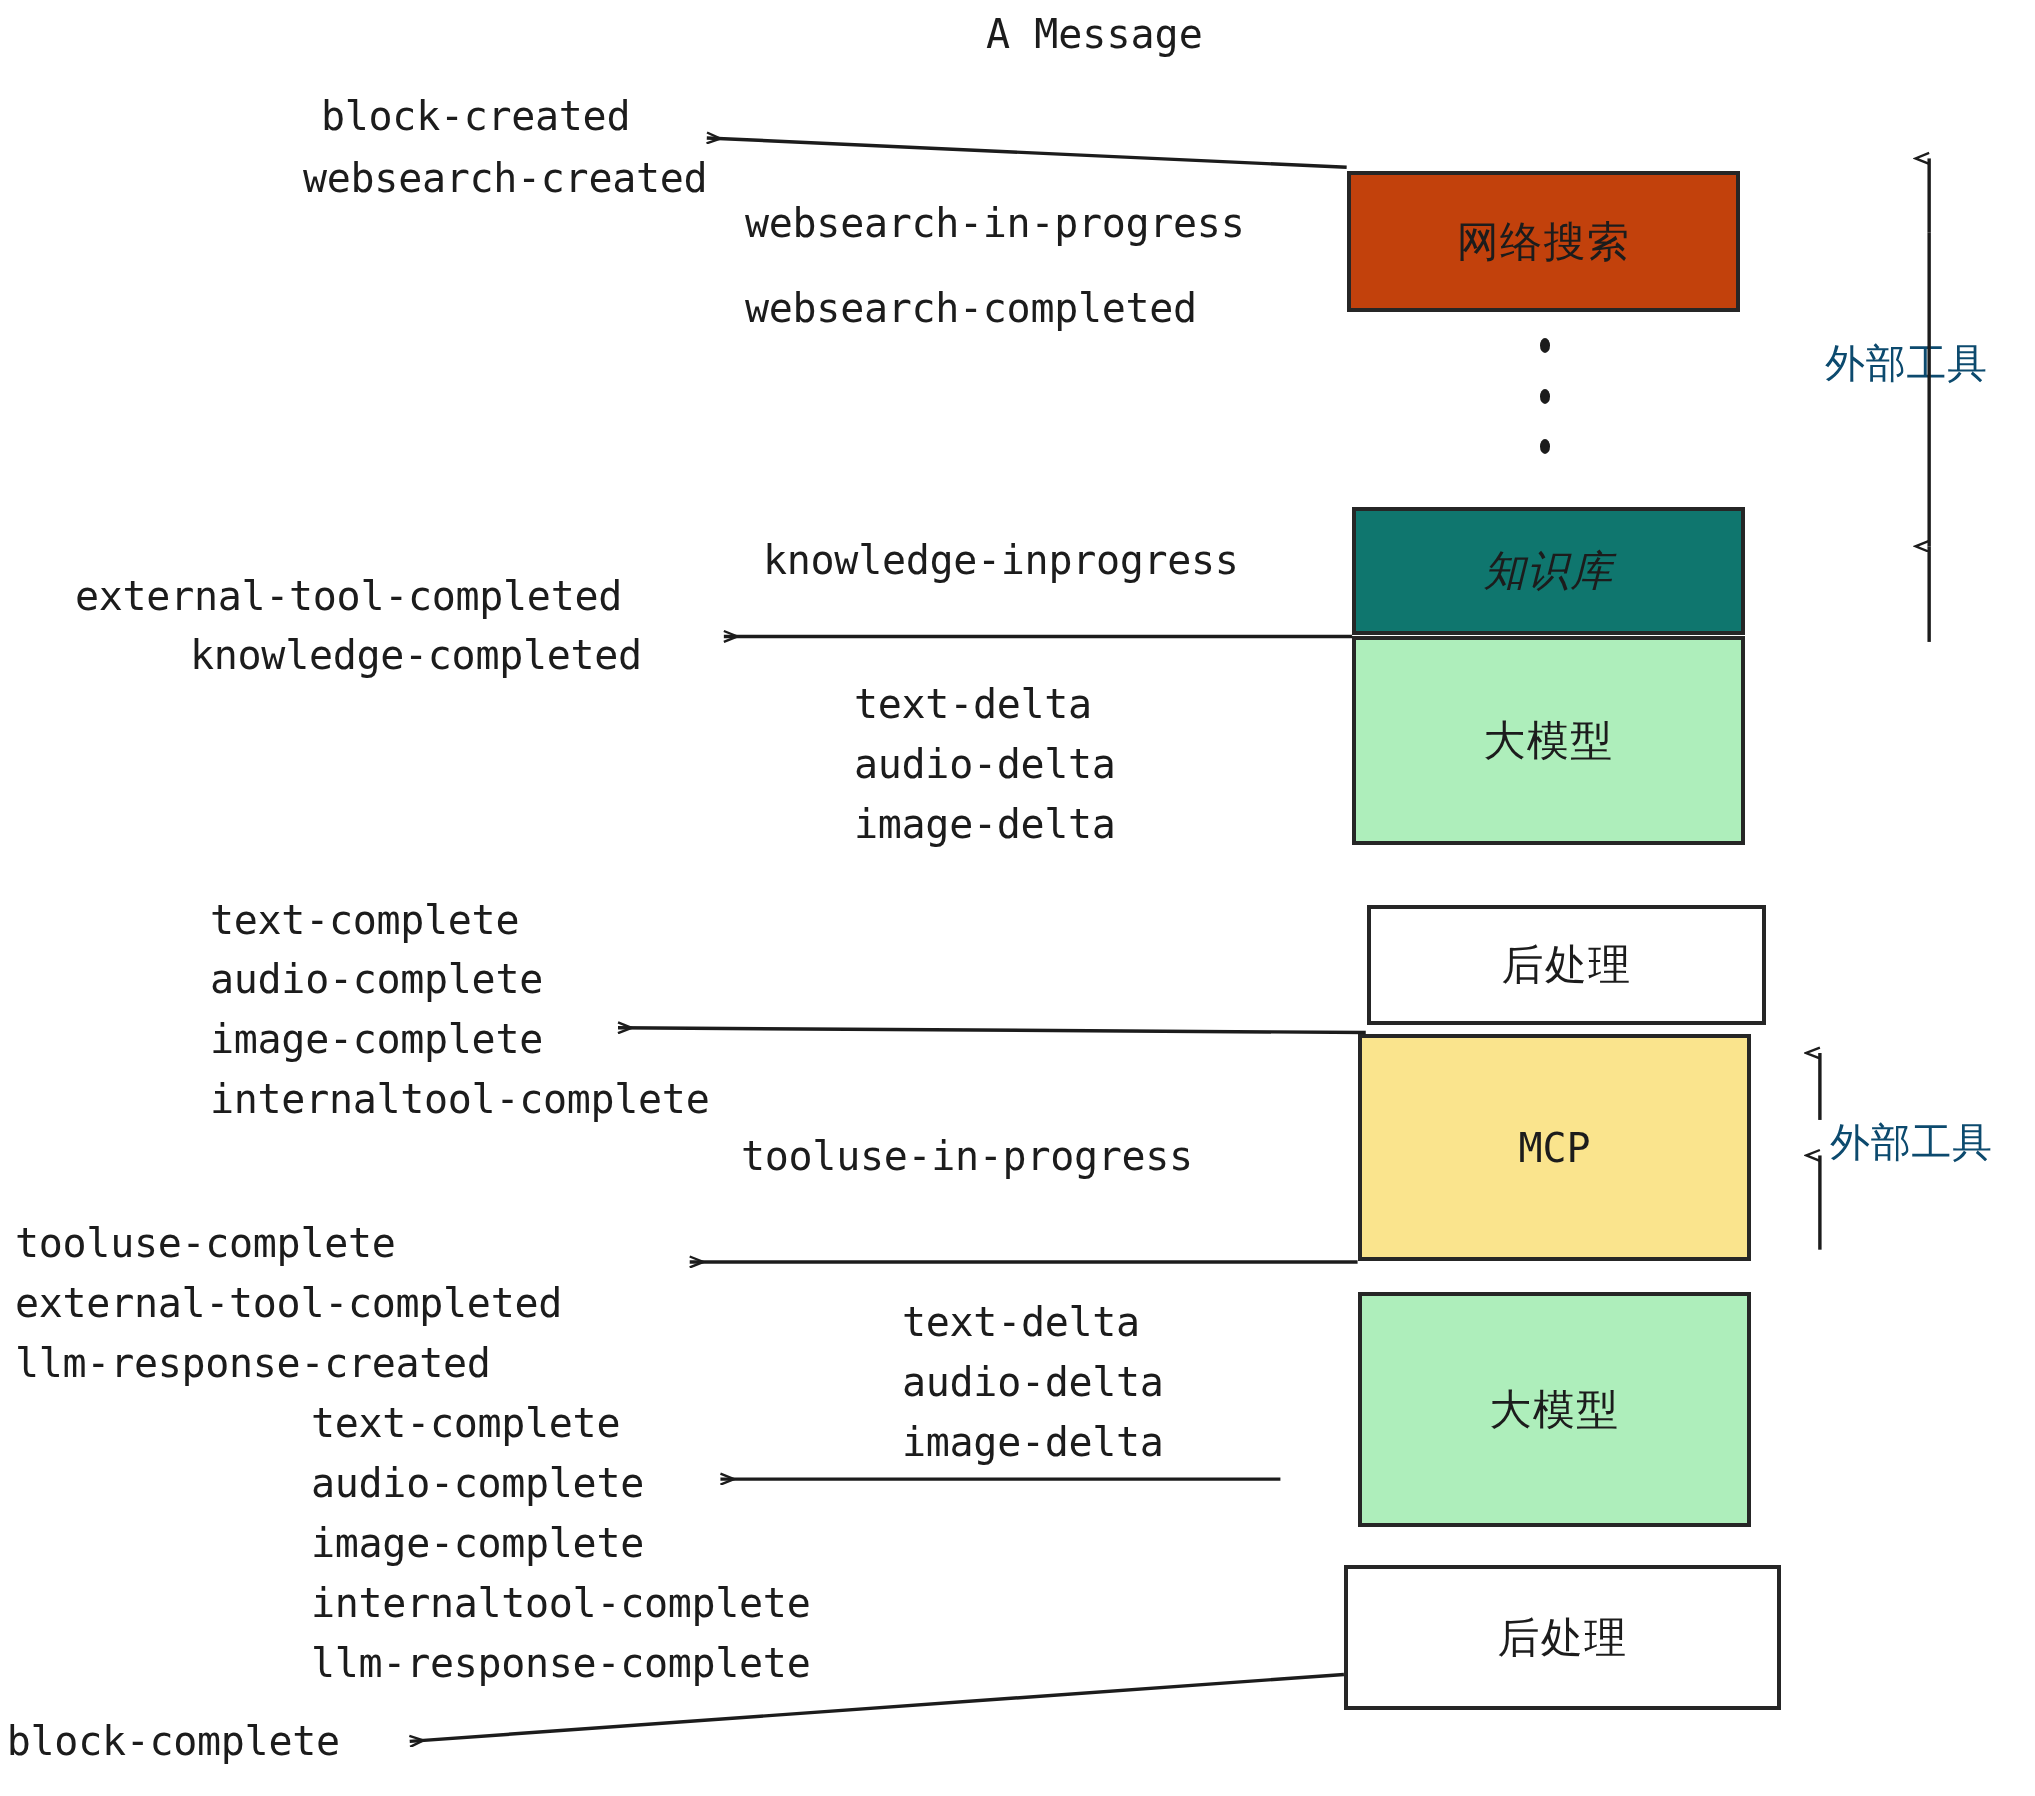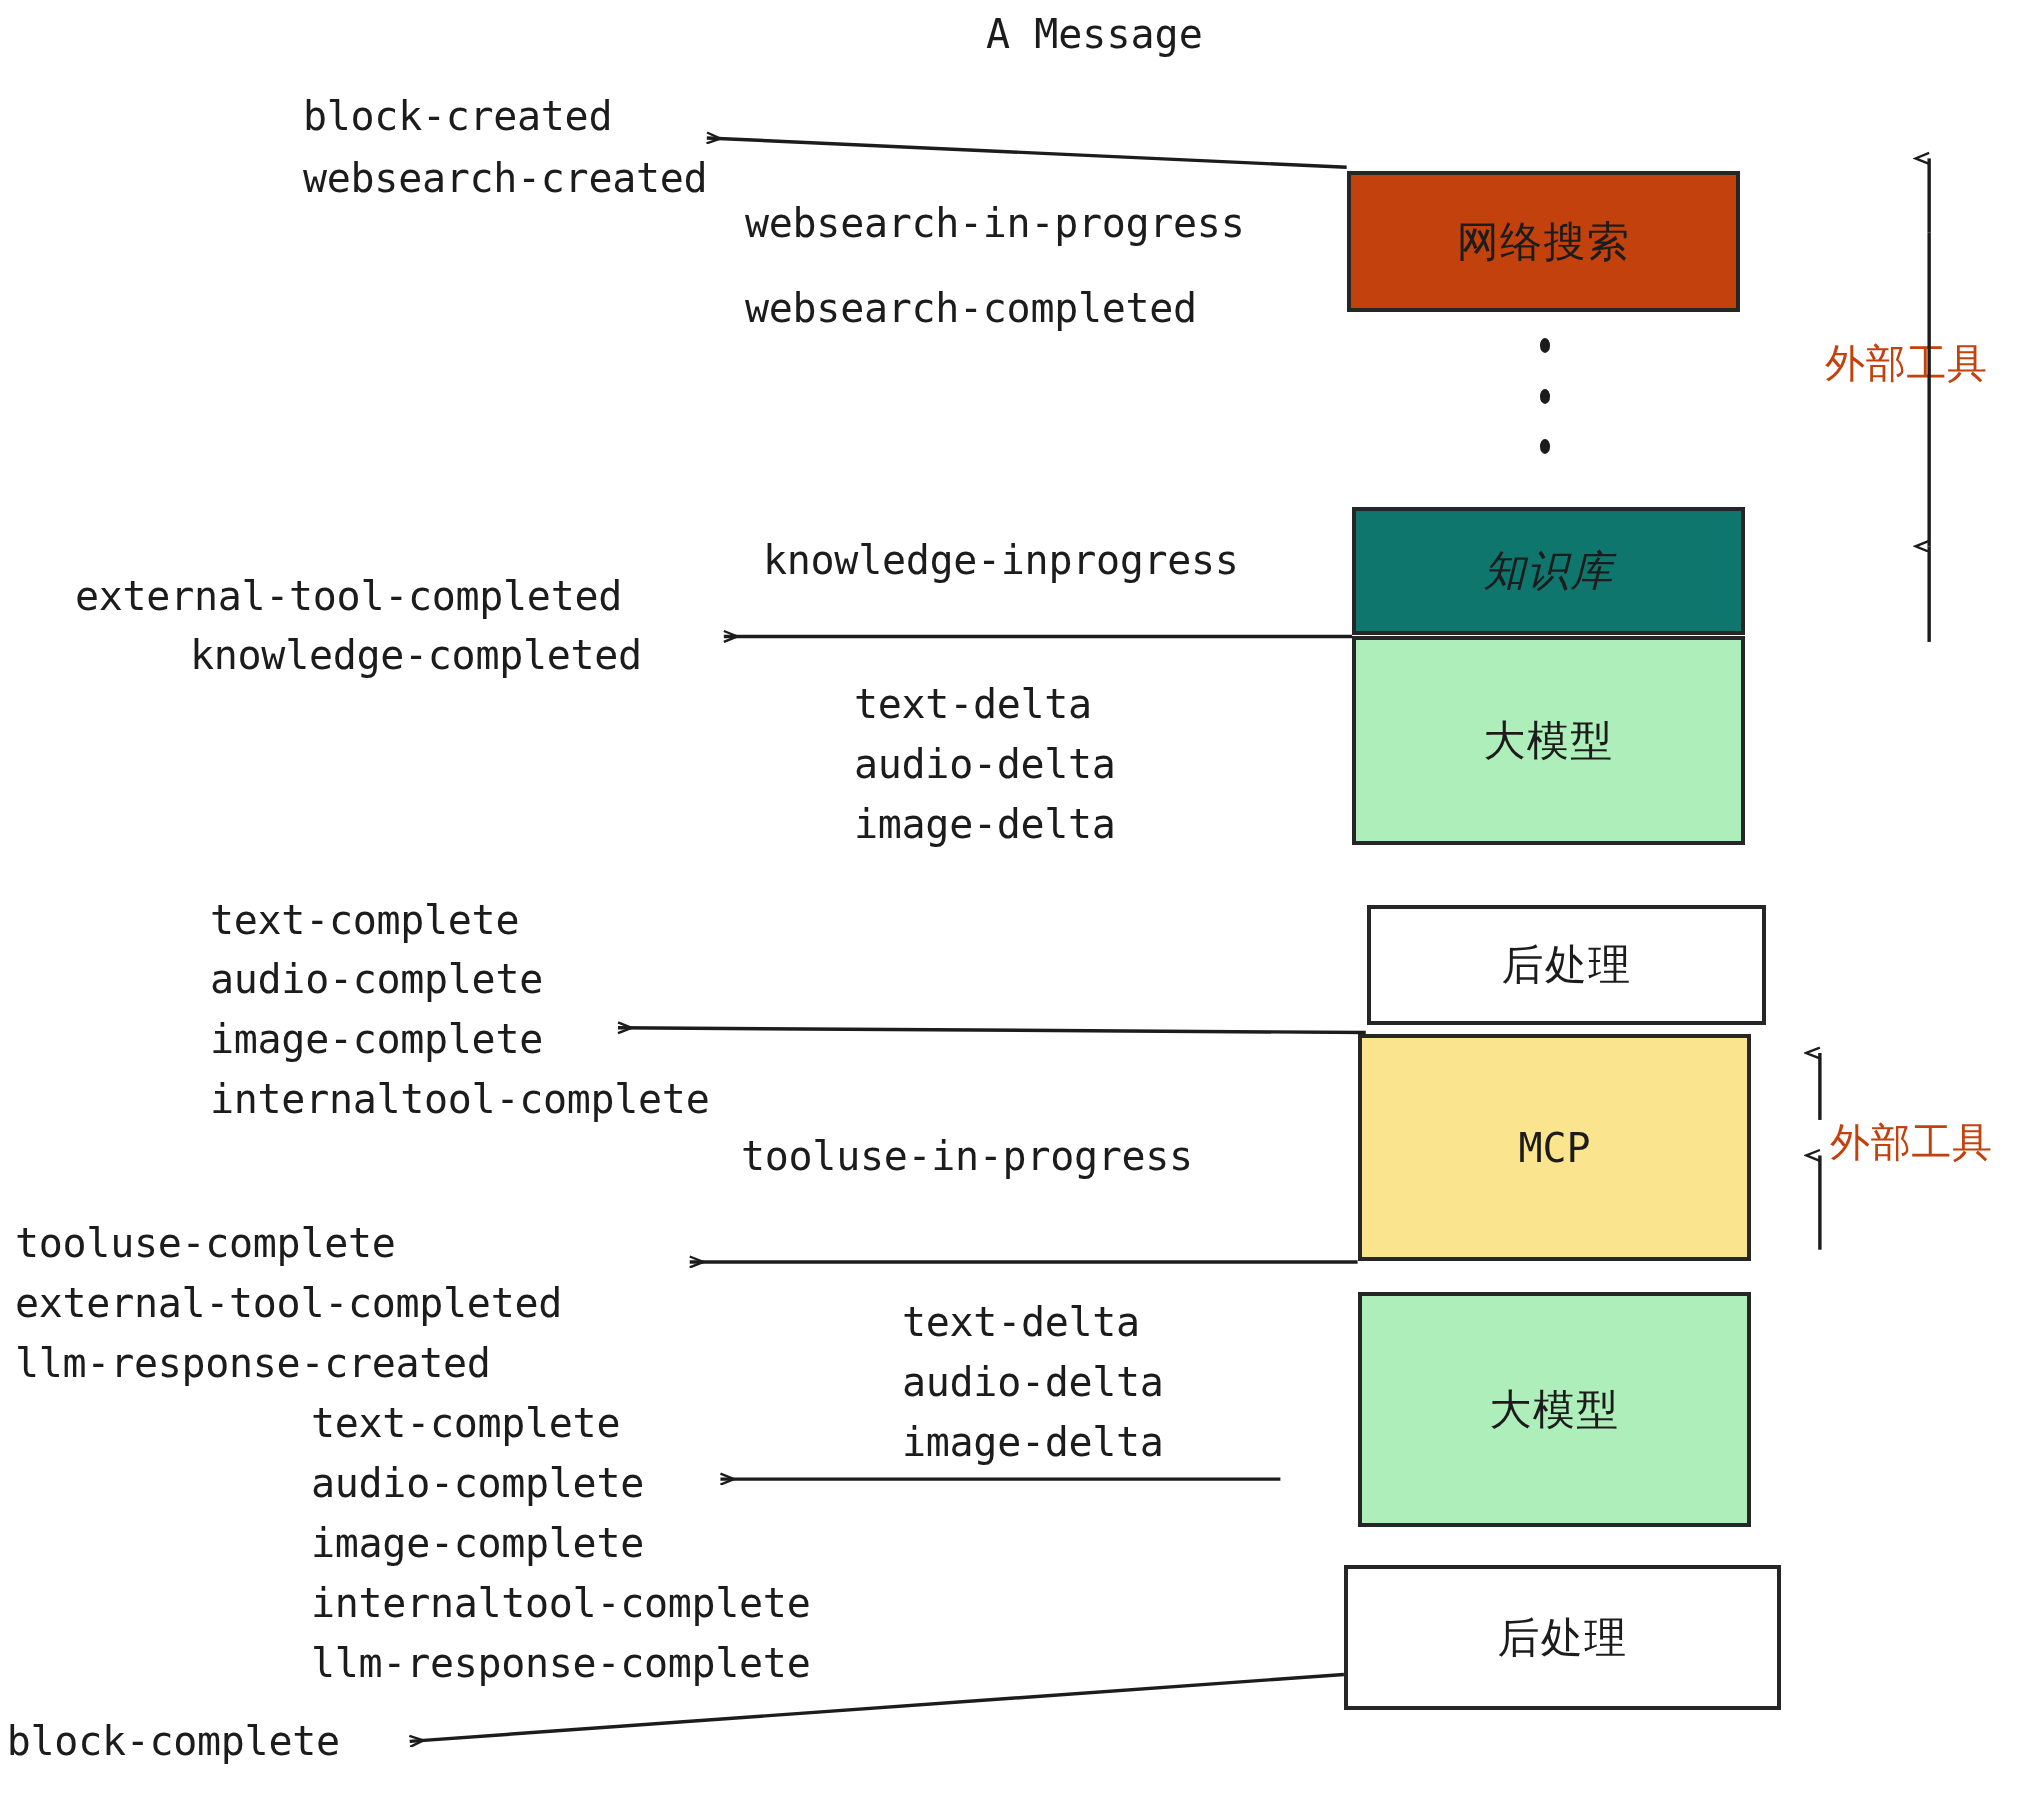--- a/index.html
+++ b/index.html
@@ -49,21 +49,21 @@
   }
   .node.mcp .node-label {
     font-family: "DejaVu Sans Mono", "Liberation Mono", monospace;
     font-size: 40px;
     letter-spacing: 0;
   }
   .side-label {
     position: absolute;
     font-family: "DejaVu Sans", "Liberation Sans", sans-serif;
     font-size: 40px;
-    color: #c2410c;
+    color: #0c4a6e;
     white-space: nowrap;
     letter-spacing: 0.7px;
     text-align: center;
   }
   .vdots {
     position: absolute;
     display: flex;
     flex-direction: column;
     align-items: center;
     justify-content: space-between;
@@ -121,21 +121,21 @@
   </div>
 
   <div class="node" style="left:1344px; top:1565px; width:437px; height:145px; background:#FFFFFF;">
     <span class="node-label">后处理</span>
   </div>
 
   <div class="side-label" style="left:1825px; top:336px;">外部工具</div>
 
   <div class="side-label" style="left:1830px; top:1115px;">外部工具</div>
 
-  <div class="evt" style="left:303px; top:96px;">block-created</div>
+  <div class="evt" style="left:321px; top:96px;">block-created</div>
 
   <div class="evt" style="left:303px; top:158px;">websearch-created</div>
 
   <div class="evt" style="left:745px; top:203px;">websearch-in-progress</div>
 
   <div class="evt" style="left:745px; top:288px;">websearch-completed</div>
 
 
   <div class="evt" style="left:763px; top:540px;">knowledge-inprogress</div>
 

